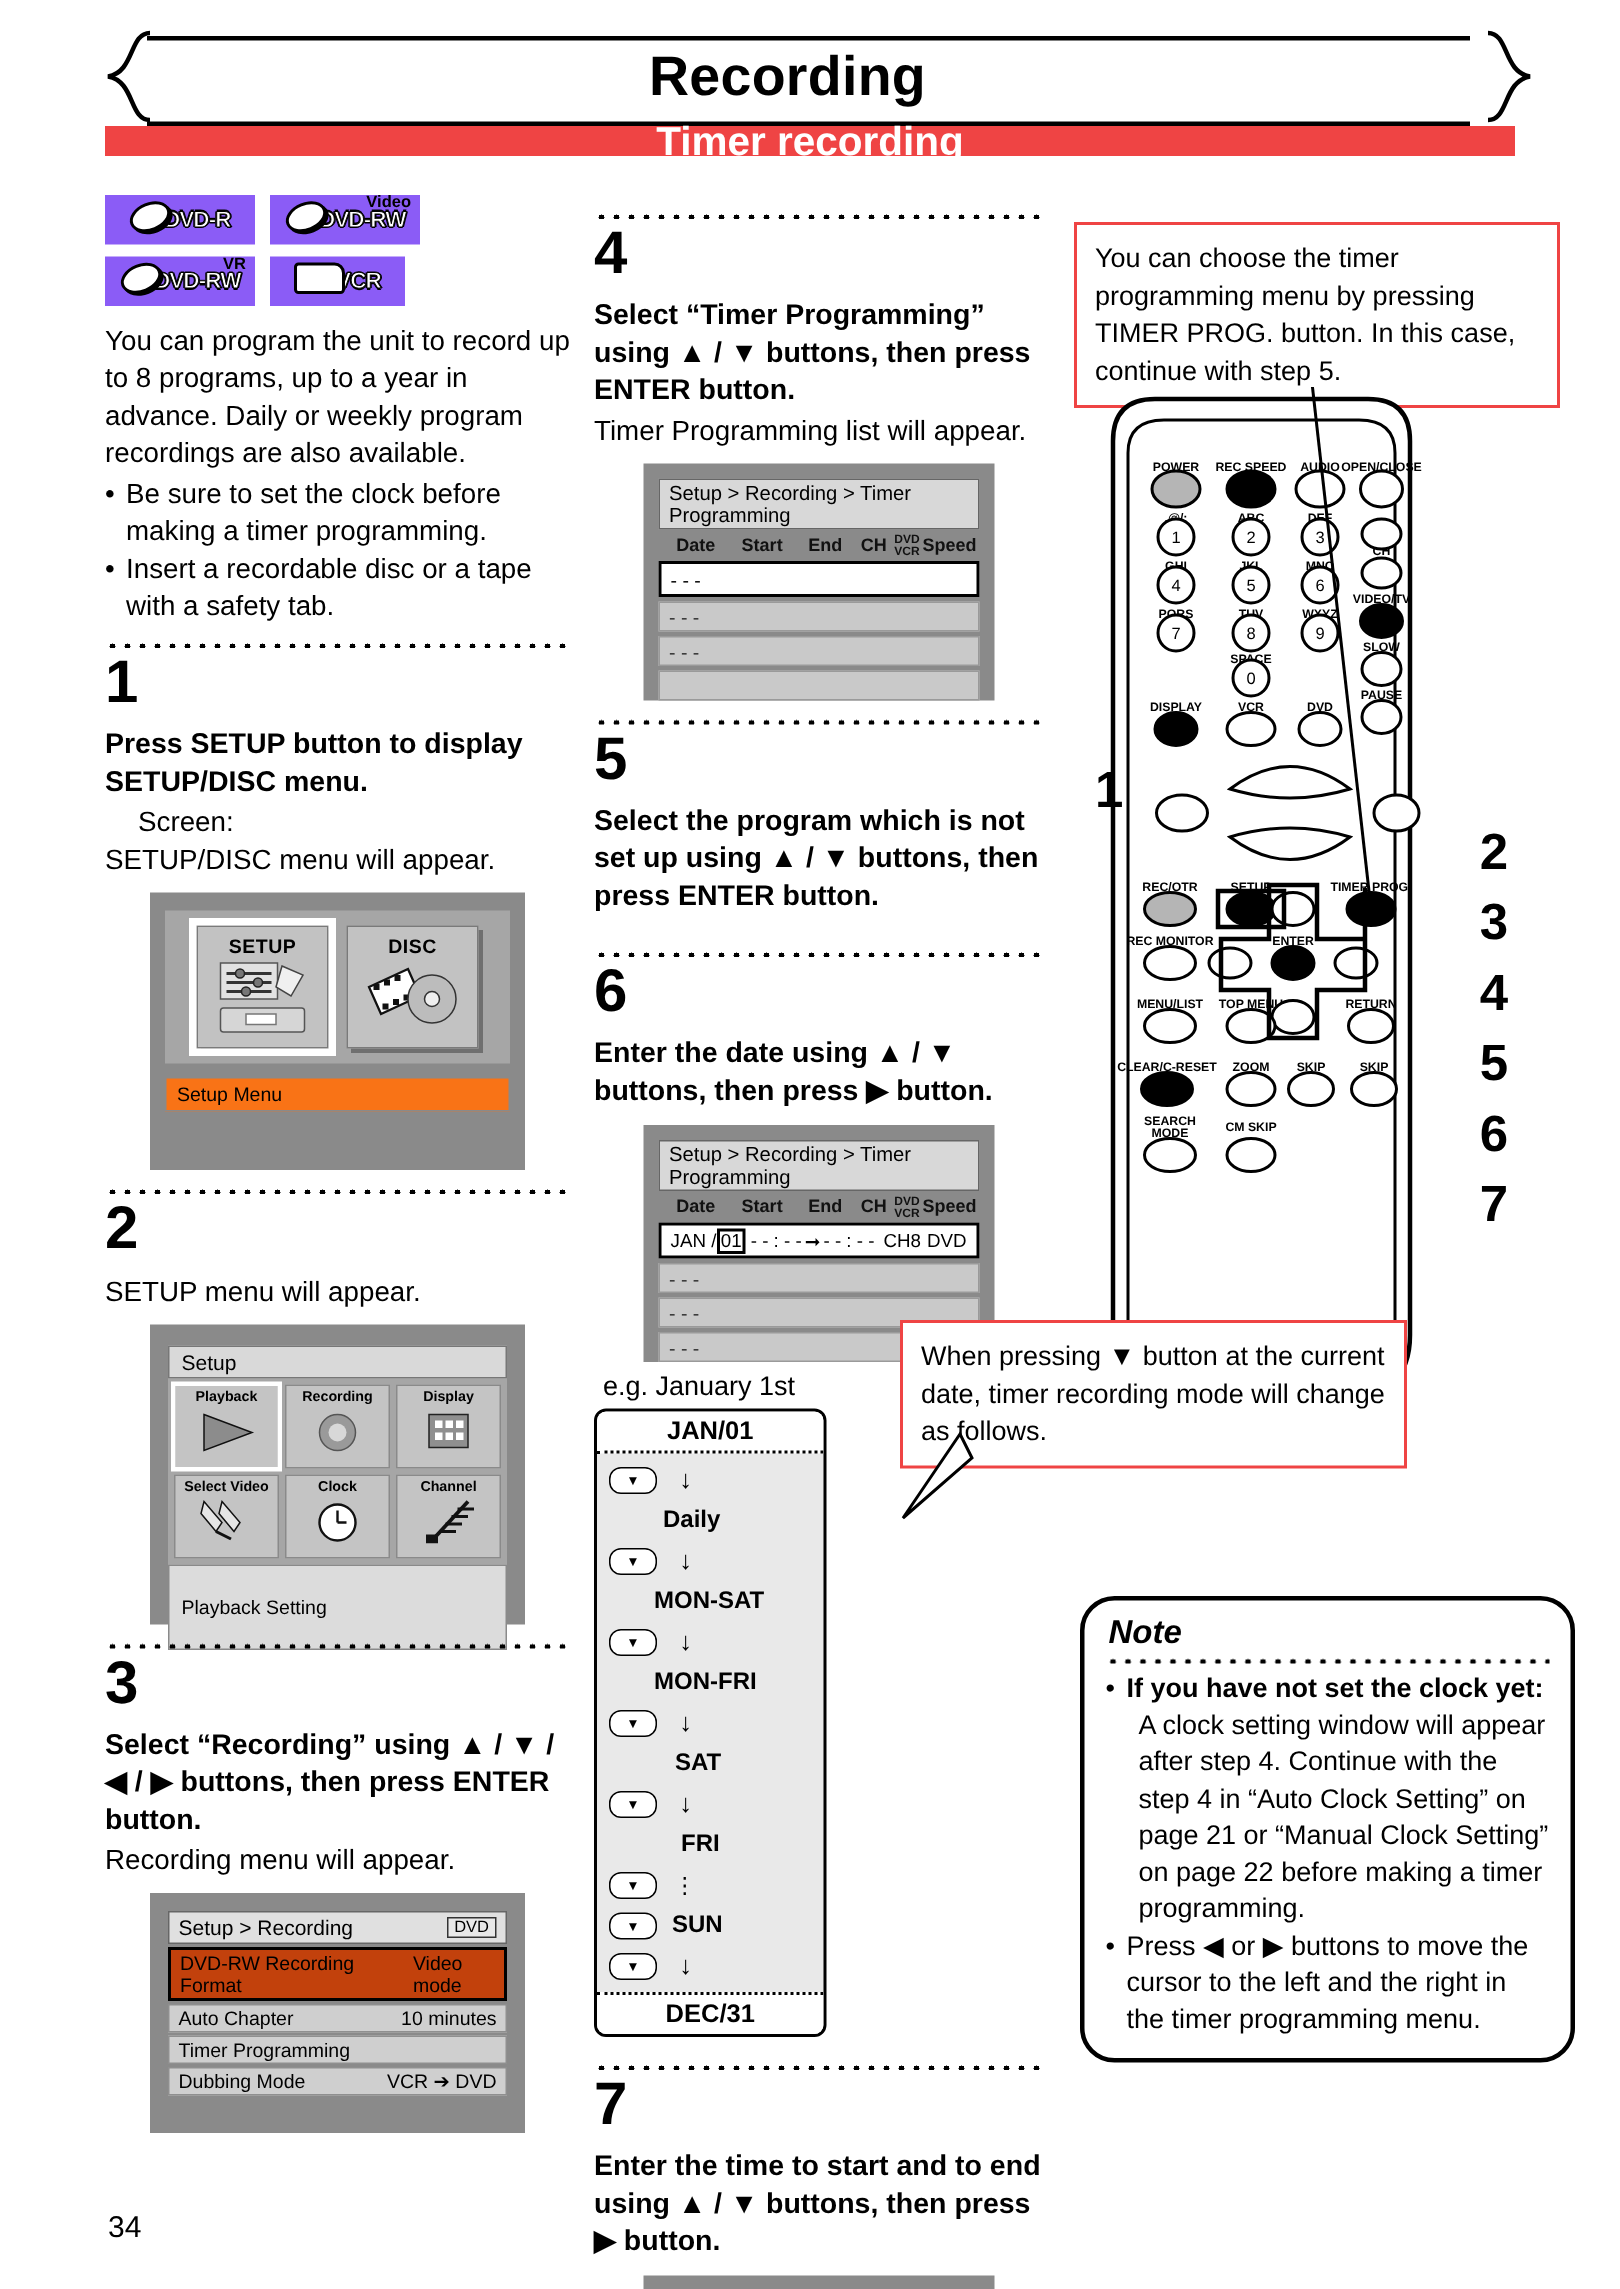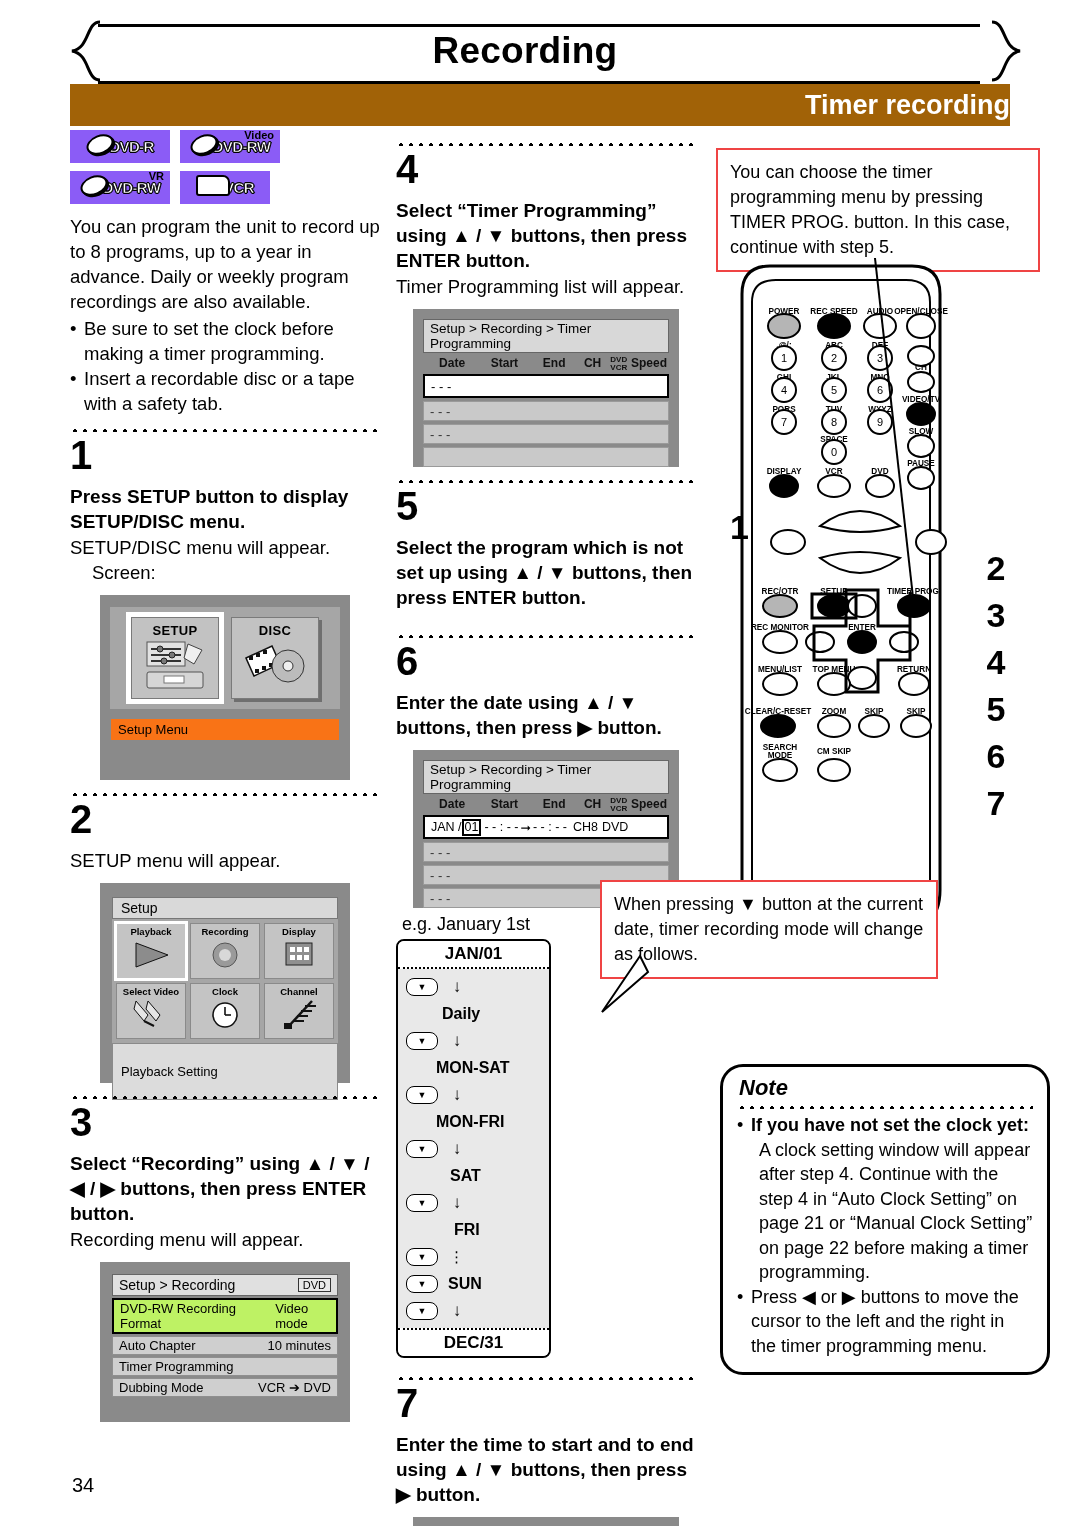--- a/index.html
+++ b/index.html
@@ -23,23 +23,23 @@
   .hdr-title{
     position:absolute;left:0;top:0;width:910px;height:54px;
     display:flex;align-items:center;justify-content:center;
     font-size:37px;font-weight:bold;letter-spacing:.2px;
   }
   .brace{position:absolute;top:-4px;width:40px;height:62px;}
   .brace.l{left:-4px;}
   .brace.r{right:-16px;}
 
   .subbar{
-    position:absolute;left:70px;top:84px;width:940px;height:42px;
-    background:#a16207;
-    display:flex;align-items:center;justify-content:flex-end;
+    position:absolute;left:70px;top:84px;width:940px;height:20px;
+    background:#ef4444;
+    display:flex;align-items:center;justify-content:center;
   }
   .subbar span{color:#fff;font-size:27px;font-weight:bold;}
 
   
   .col{position:absolute;top:130px;}
   .col1{left:70px;width:310px;}
   .col2{left:396px;width:300px;}
 
   
   .badges{display:flex;flex-wrap:wrap;gap:8px 10px;margin-bottom:10px;}
@@ -104,24 +104,24 @@
   .su-foot{background:#dcdcdc;border:1px solid #8a8a8a;font-size:13px;padding:20px 8px;}
 
   
   .rec-screen{width:250px;height:160px;background:#8a8a8a;margin:10px auto 0 auto;
     box-sizing:border-box;padding:12px 12px;}
   .rec-head{background:#e0e0e0;border:1px solid #666;font-size:14px;padding:2px 6px;
     display:flex;justify-content:space-between;align-items:center;}
   .rec-head .chip{border:1px solid #333;background:#e8e8e8;font-size:11px;padding:0 4px;}
   .rec-row{background:#cfcfcf;border:1px solid #8f8f8f;font-size:13px;padding:1px 6px;
     display:flex;justify-content:space-between;margin-top:2px;}
-  .rec-row.sel{background:#bef264;border:2px solid #000;gap:28px;}
-
-  
-  .tp-screen{background:#8a8a8a;padding:10px 10px 0 10px;margin:10px auto 0 auto;width:266px;
+  .rec-row.sel{background:#c2410c;border:2px solid #000;gap:28px;}
+
+  
+  .tp-screen{background:#8a8a8a;padding:10px 10px 0 10px;margin:10px auto 0 auto;width:234px;
     box-sizing:border-box;}
   .tp-head{background:#d8d8d8;border:1px solid #666;font-size:13.5px;padding:1px 6px;}
   .tp-cols{display:flex;color:#111;font-size:12px;font-weight:bold;padding:3px 2px 2px 2px;}
   .tp-cols span{text-align:center;}
   .c-date{width:62px;} .c-start{width:58px;} .c-end{width:56px;}
   .c-ch{width:32px;} .c-dv{width:28px;font-size:8px;line-height:8px;} .c-sp{width:40px;}
   .tp-row{background:#c9c9c9;border:1px solid #9a9a9a;font-size:13px;height:18px;
     padding:0 6px;margin-bottom:3px;display:flex;align-items:center;color:#333;}
   .tp-row.sel{background:#fff;border:2px solid #000;color:#000;height:20px;}
   .tp-row .f{display:flex;align-items:center;font-size:12.5px;}
@@ -206,22 +206,22 @@
 
     <p class="body-txt">You can program the unit to record up to 8 programs, up to a year in advance. Daily or weekly program recordings are also available.</p>
     <ul class="bullets">
       <li>Be sure to set the clock before making a timer programming.</li>
       <li>Insert a recordable disc or a tape with a safety tab.</li>
     </ul>
 
     <div class="dots"></div>
     <div class="stepnum">1</div>
     <p class="steptitle">Press SETUP button to display SETUP/DISC menu.</p>
+    <p class="stepbody indent">Screen:</p>
     <p class="stepbody">SETUP/DISC menu will appear.</p>
-    <p class="stepbody indent">Screen:</p>
 
     <div class="sd-screen">
       <div class="sd-panel">
         <div class="sd-tile sel">
           <span class="lbl">SETUP</span>
           <svg width="66" height="58" viewBox="0 0 66 58">
             <rect x="5" y="4" width="38" height="24" fill="#e2e2e2" stroke="#555"></rect>
             <line x1="9" y1="11" x2="39" y2="11" stroke="#333" stroke-width="2"></line>
             <line x1="9" y1="17" x2="39" y2="17" stroke="#333" stroke-width="2"></line>
             <line x1="9" y1="23" x2="39" y2="23" stroke="#333" stroke-width="2"></line>

